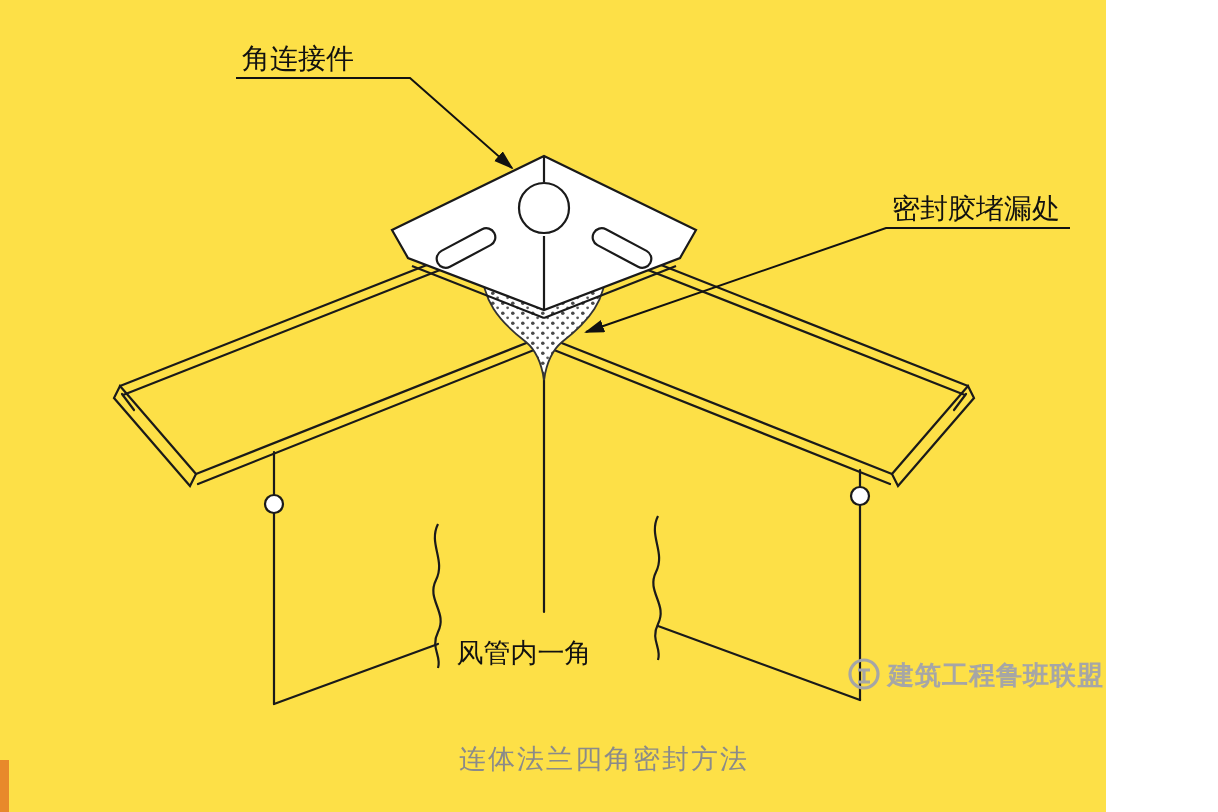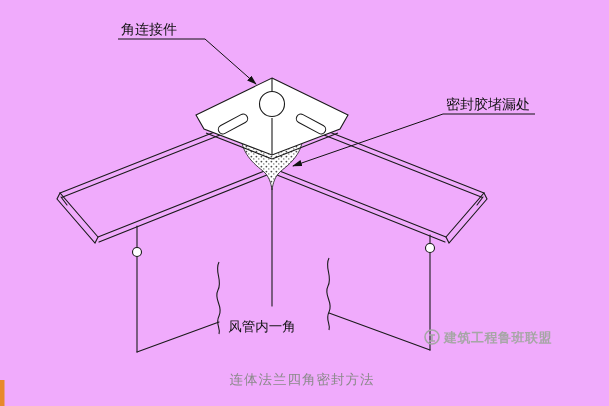--- a/index.html
+++ b/index.html
@@ -1,19 +1,19 @@
 <!DOCTYPE html>
 <html><head>
 <meta charset="utf-8">
 <style>
   html,body{margin:0;padding:0;background:#ffffff;}
   .stage{
     position:relative;
-    width:609px;height:406px;
-    background:#f0abfc;
+    width:553px;height:406px;
+    background:#fde047;
     overflow:hidden;
     font-family:"Liberation Sans", sans-serif;
   }
   svg{position:absolute;left:0;top:0;}
   text{font-family:"Liberation Sans", sans-serif;}
   .ann-label{font-size:14px;fill:#111111;}
   .small-label{font-size:13.5px;fill:#111111;}
   .caption-text{font-size:13.5px;letter-spacing:1px;}
   .wm-text{font-size:13px;font-weight:bold;letter-spacing:0.5px;}
 </style>

